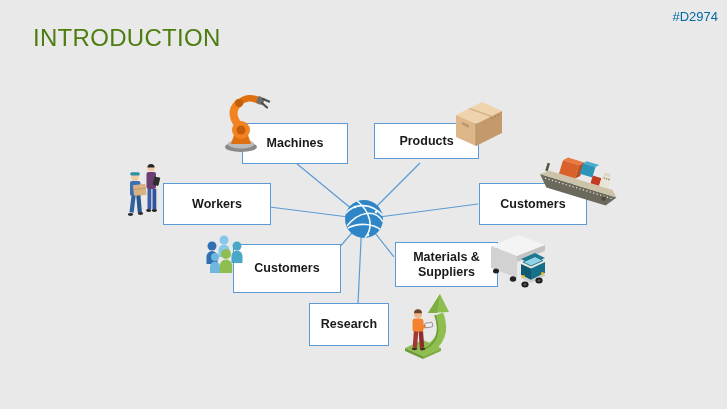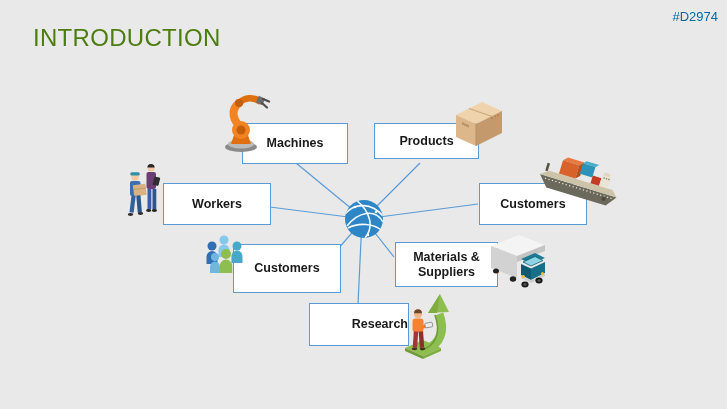--- a/index.html
+++ b/index.html
@@ -67,21 +67,21 @@
   <div class="node" style="left:479px; top:183px; width:108px; height:42px;">
     <span class="node-label">Customers</span>
   </div>
   <div class="node" style="left:233px; top:244px; width:108px; height:49px;">
     <span class="node-label">Customers</span>
   </div>
   <div class="node" style="left:395px; top:242px; width:103px; height:45px;align-items:center;">
     <span class="node-label">Materials &amp;
 Suppliers</span>
   </div>
-  <div class="node" style="left:309px; top:303px; width:100px; height:43px;justify-content:flex-end;">
+  <div class="node" style="left:309px; top:303px; width:80px; height:43px;">
     <span class="node-label">Research</span>
   </div>
 
   <svg class="hub" style="left:344px; top:199px;" width="40" height="40" viewBox="0 0 40 40">
     <defs>
         <clipPath id="gcl">
           <circle cx="20" cy="20" r="19"></circle>
         </clipPath>
       </defs>
     <circle cx="20" cy="20" r="19" fill="#2E86C7"></circle>

